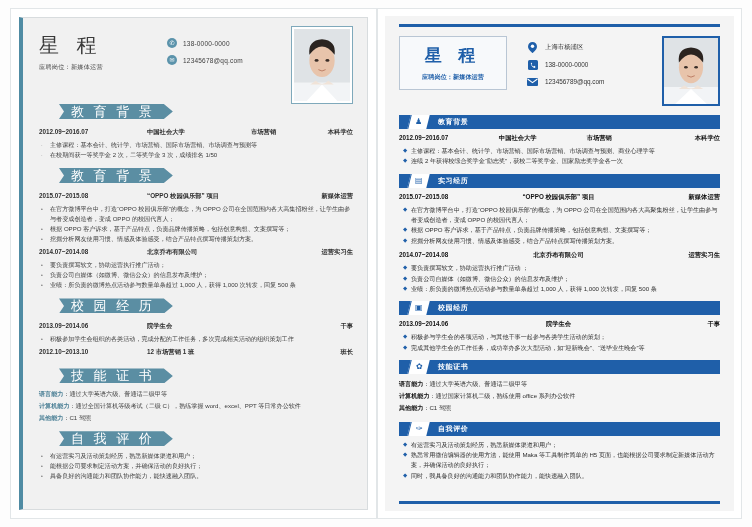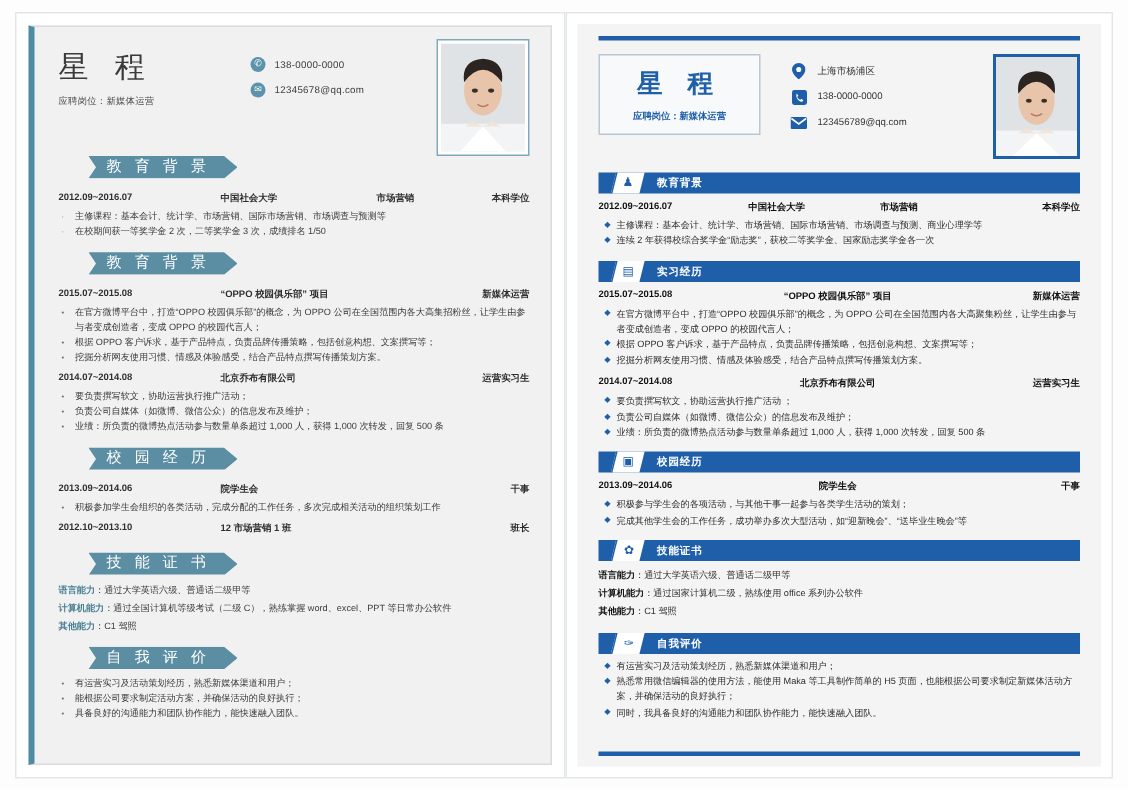--- a/index.html
+++ b/index.html
@@ -61,21 +61,21 @@
     margin-top: -2px;
   }
   .photo-art { width: 100%; height: 100%; display: block; }
 
   .t-banner {
     position: relative; display: inline-block;
     height: 15px; min-width: 78px;
     background: #5b8ea3; color: #ffffff;
     margin: 8px 0 5px 20px;
     padding: 0 18px 0 12px;
-    line-height: 15px; font-size: 10px; letter-spacing: 3px;
+    line-height: 15px; font-size: 13px; letter-spacing: 3px;
     clip-path: polygon(0 0, calc(100% - 9px) 0, 100% 50%, calc(100% - 9px) 100%, 0 100%, 5px 50%);
     text-align: center;
   }
   .t-row { display: flex; font-size: 6.3px; color: #2f2f2f; font-weight: bold; margin: 4px 0 3px; }
   .t-date { width: 74px; }
   .t-org { flex: 1; text-align: left; padding-left: 34px; }
   .t-role { width: 62px; text-align: left; padding-left: 8px; }
   .t-extra { width: 48px; text-align: right; }
   .t-li { display: flex; font-size: 6.1px; color: #3a3a3a; line-height: 1.65; margin-left: 2px; }
   .t-li .bl { width: 9px; flex: 0 0 9px; color: #6f6f6f; font-size: 5px; padding-top: 1px; }

